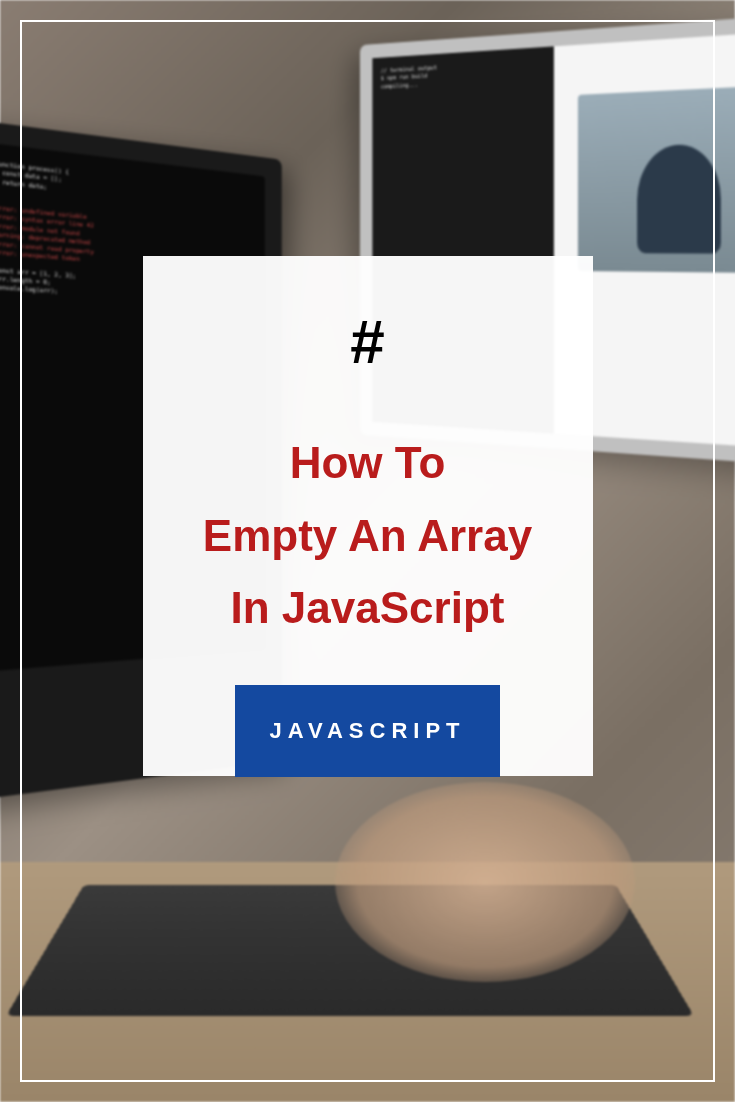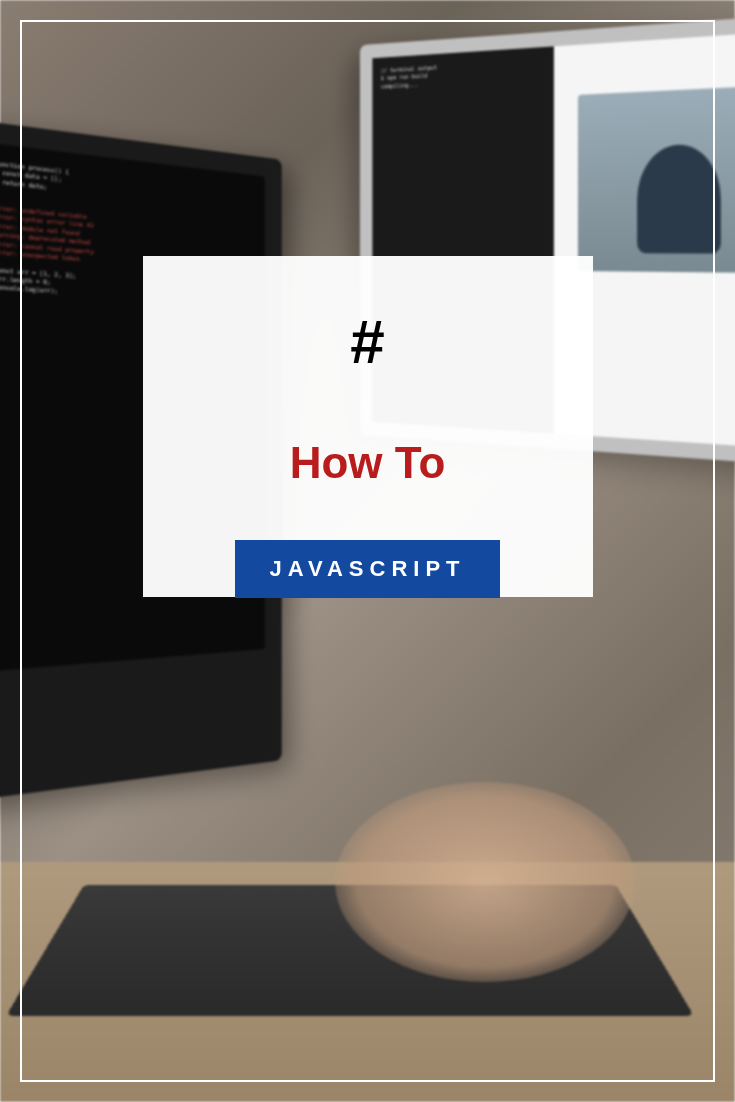--- a/index.html
+++ b/index.html
@@ -159,21 +159,21 @@
       color: #b91c1c;
       line-height: 1.65;
       margin-bottom: 40px;
     }
     .badge {
       background: #1449a0;
       color: #ffffff;
       font-size: 22px;
       font-weight: 600;
       letter-spacing: 6px;
-      padding: 16px 20px;
+      padding: 33px 20px;
       display: inline-block;
       width: 68%;
       margin-bottom: -1px;
     }
   </style>
 </head>
 <body>
 
 <div class="background">
   <div class="desk"></div>
@@ -215,15 +215,17 @@
   <div class="keyboard"></div>
   <div class="hands"></div>
 </div>
 
 <div class="border-frame"></div>
 
 <div class="card">
   <div class="hash-symbol">#</div>
   <div class="title">
     <div>How To</div>
+    <div>Empty An Array</div>
+    <div>In JavaScript</div>
   </div>
   <div class="badge">JAVASCRIPT</div>
 </div>
 
 </body></html>

